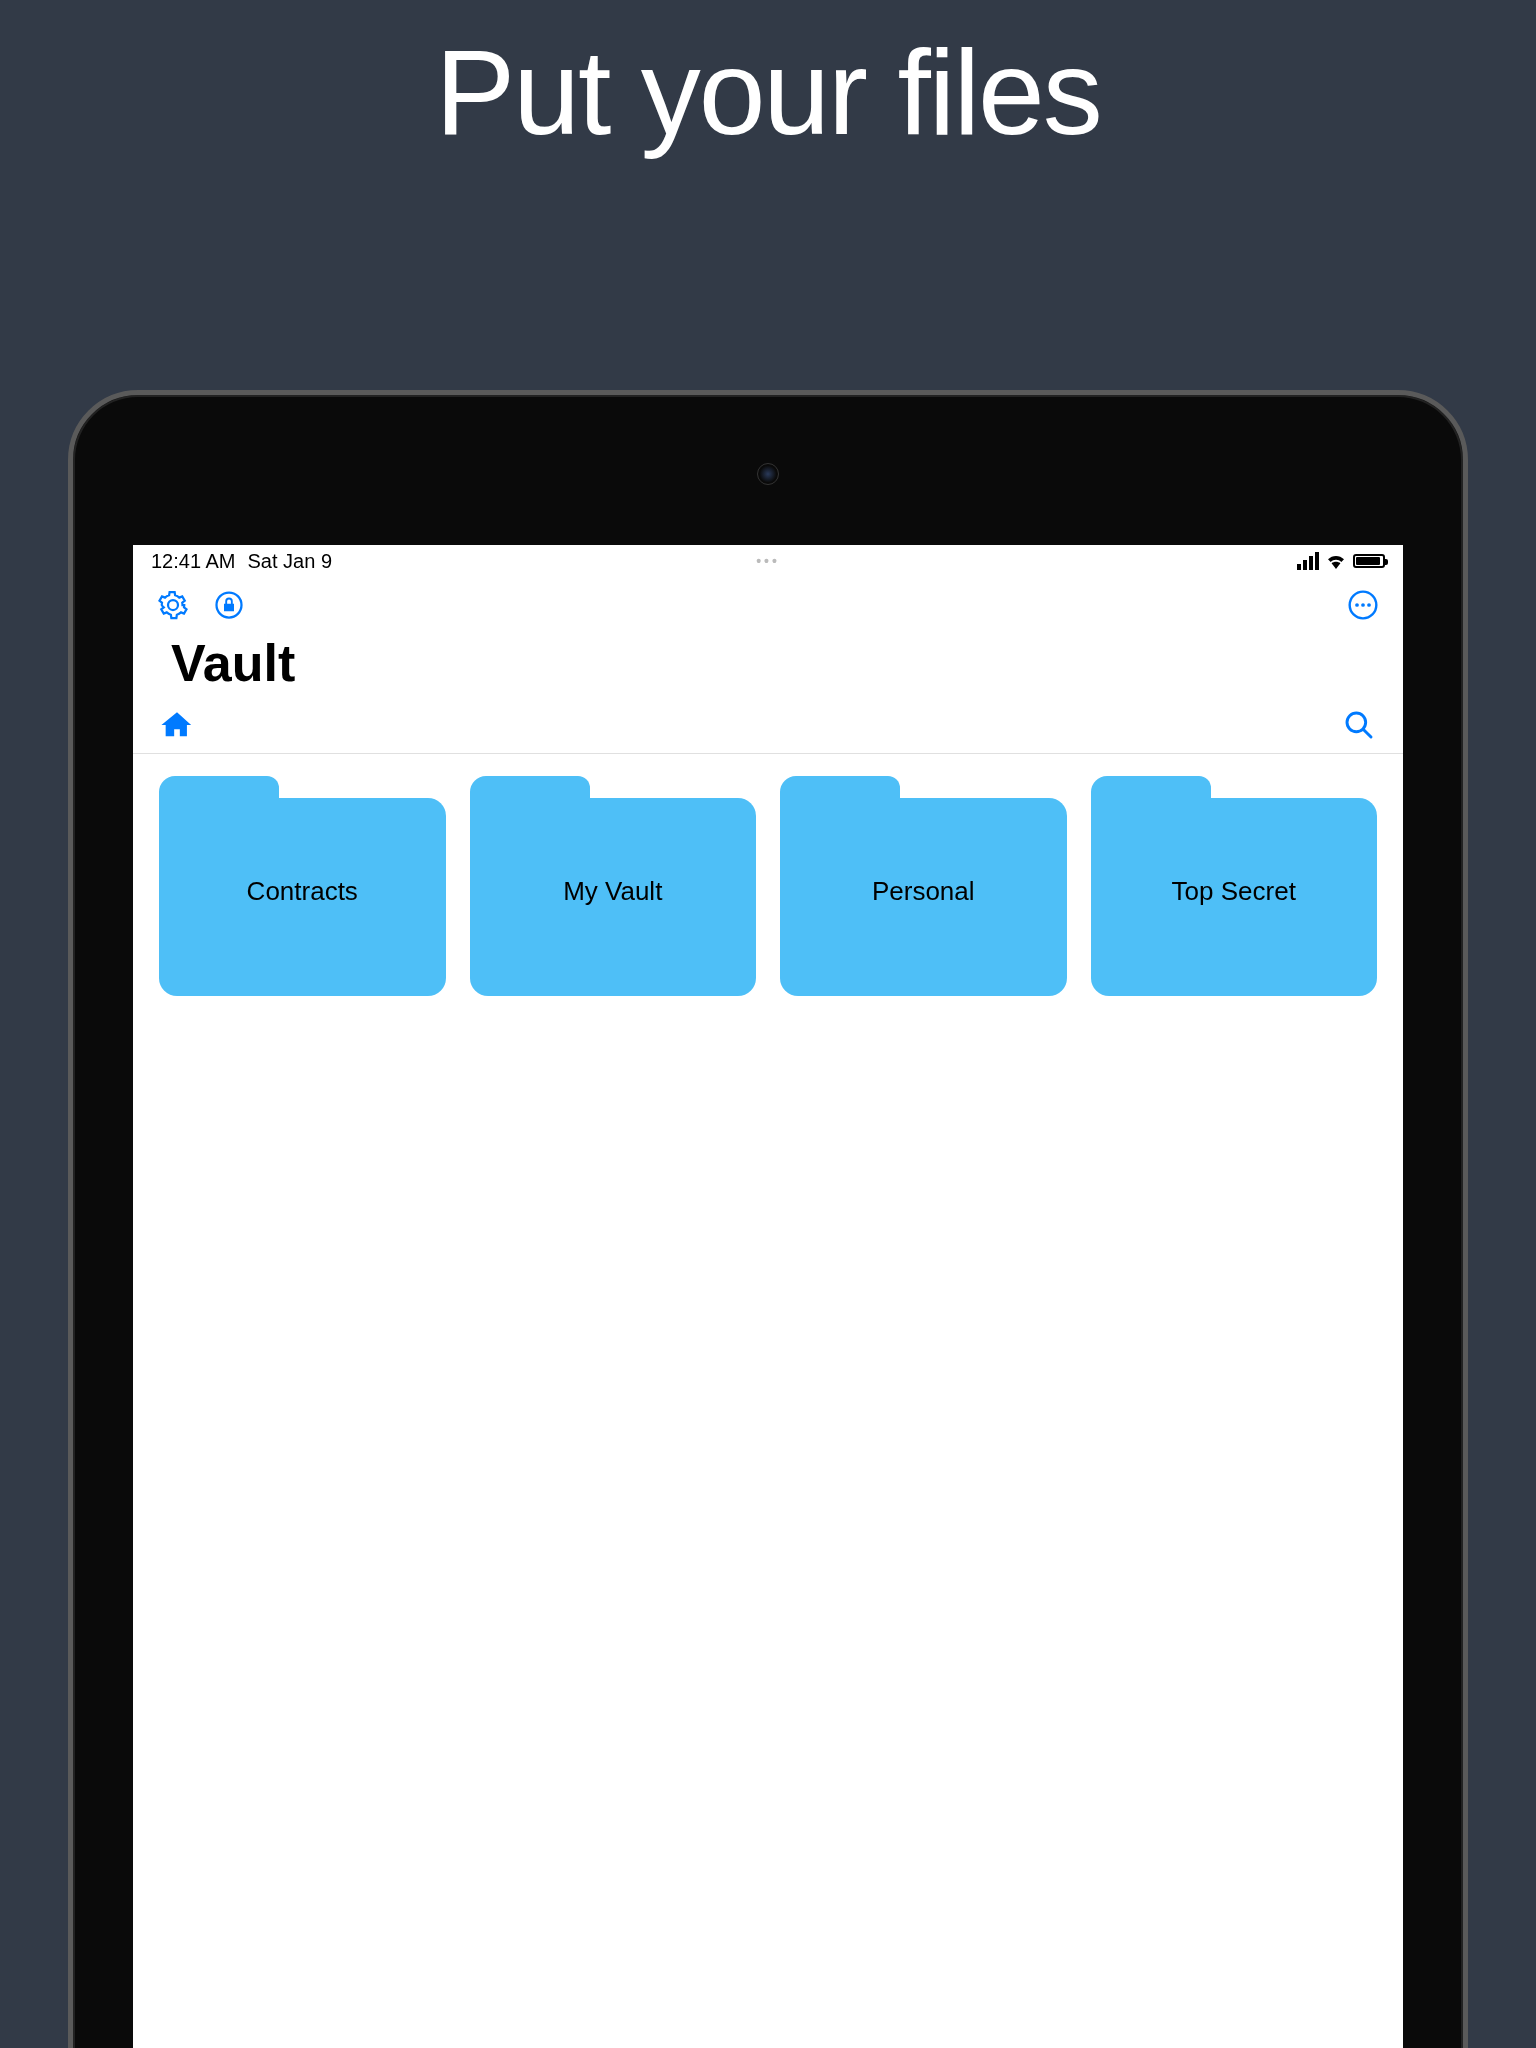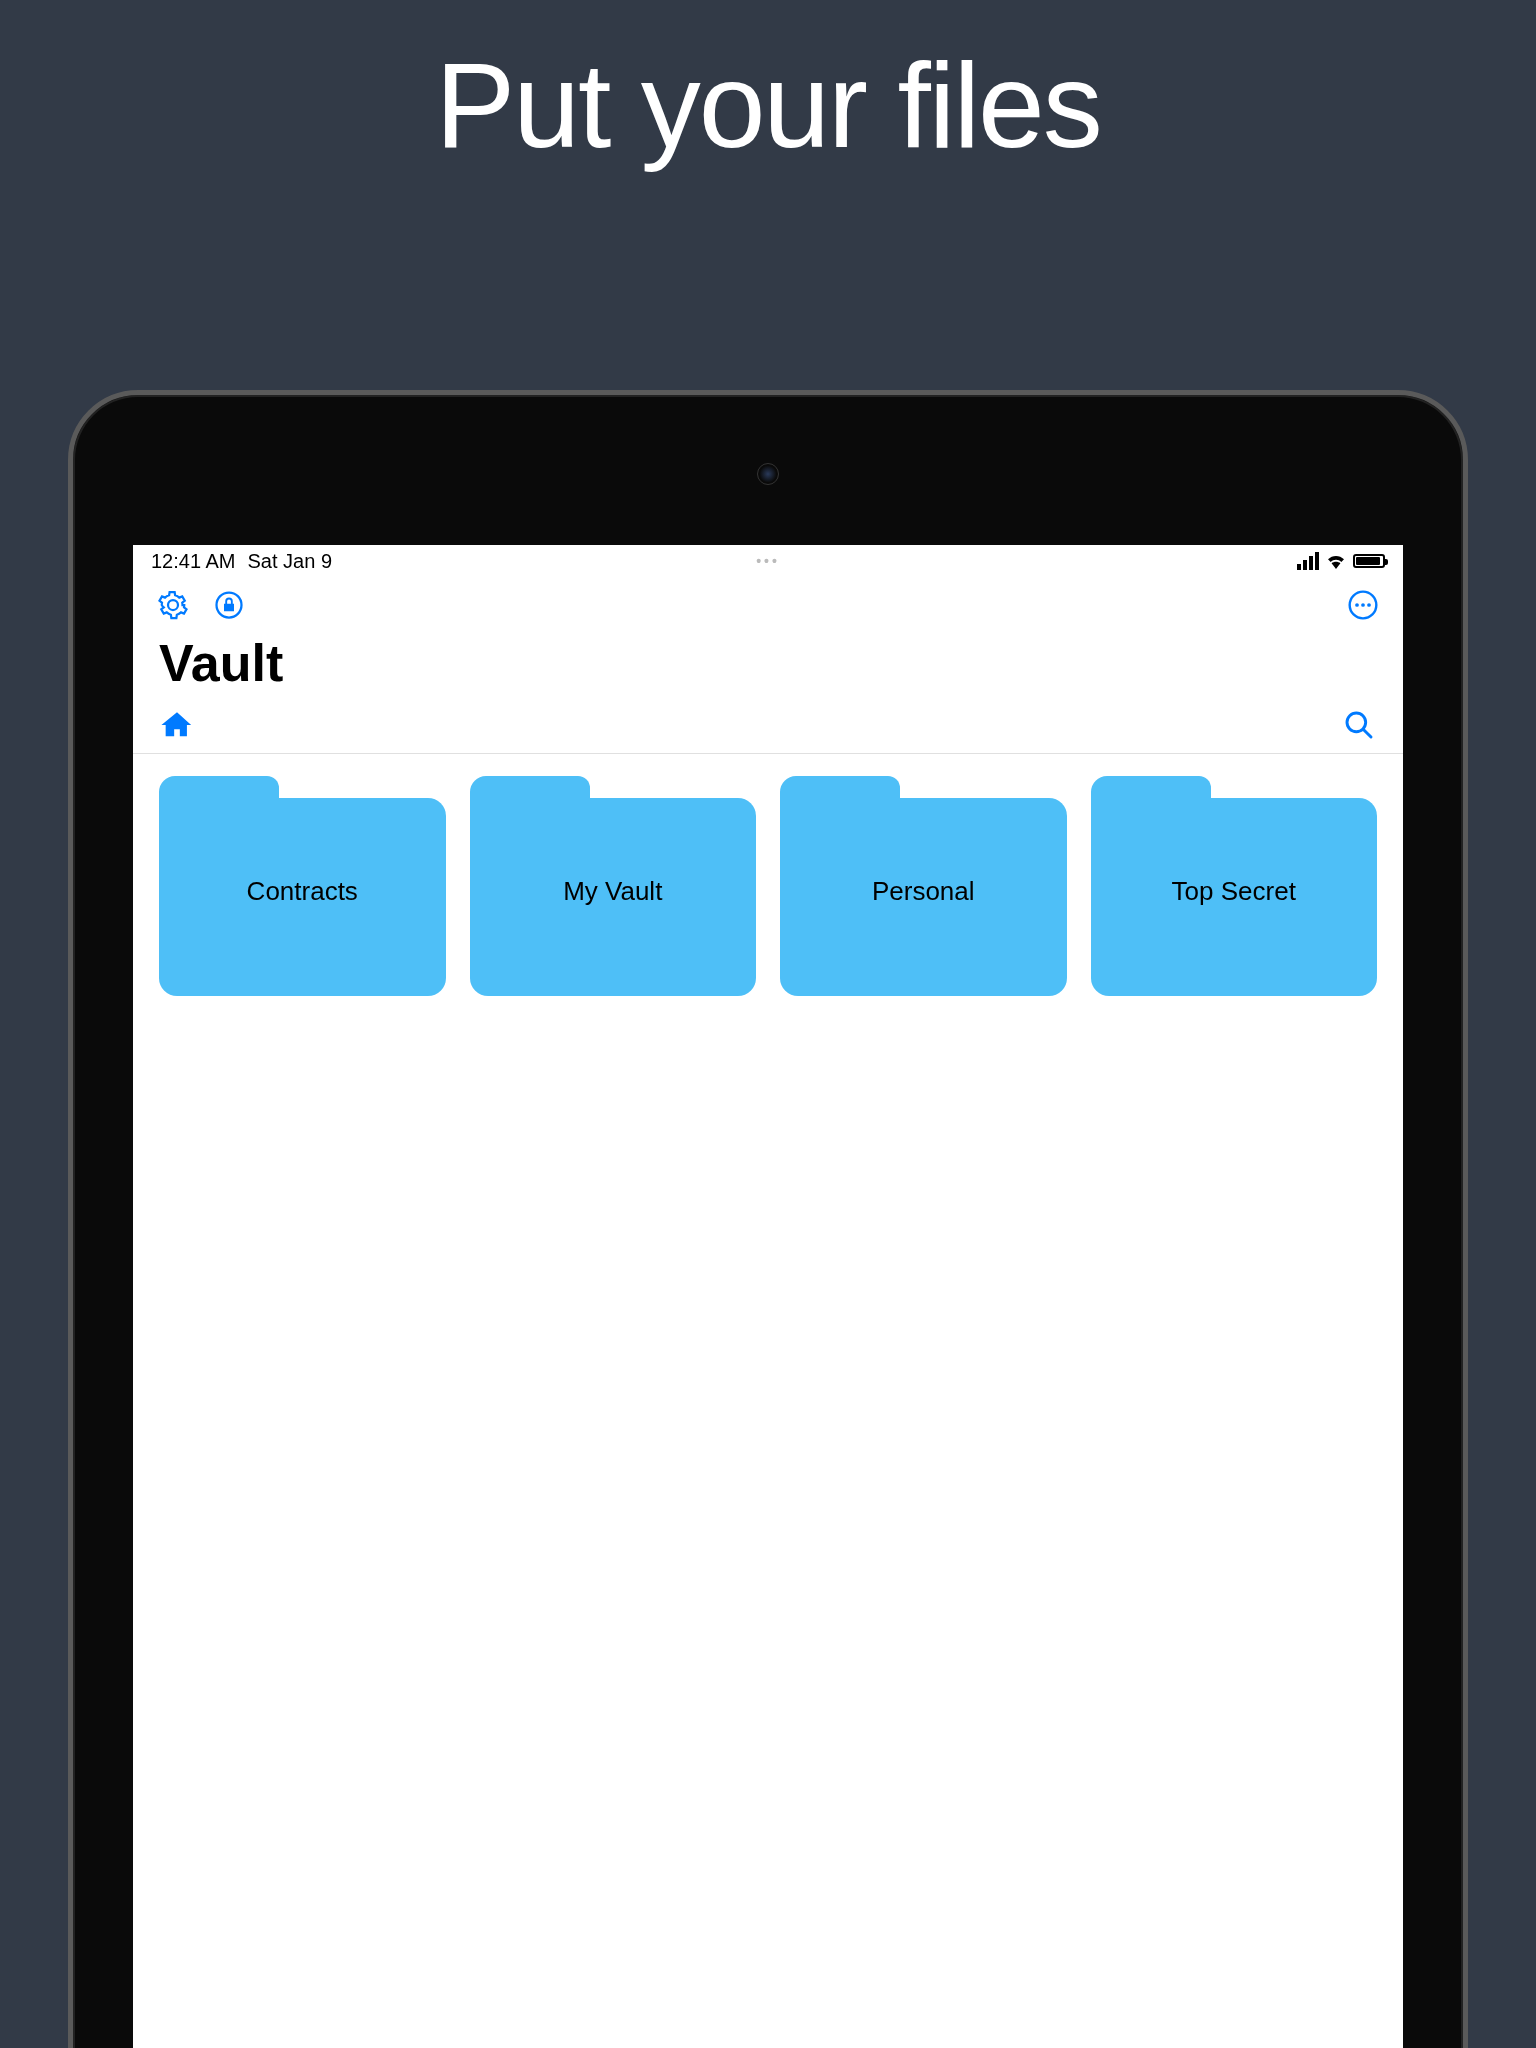--- a/index.html
+++ b/index.html
@@ -11,21 +11,21 @@
       overflow: hidden;
       position: relative;
     }
     .hero-text {
       color: #fff;
       text-align: center;
       font-size: 120px;
       font-weight: 400;
       line-height: 1.15;
       letter-spacing: -2px;
-      padding-top: 36px;
+      padding-top: 23px;
       font-family: "Futura", "Century Gothic", -apple-system, sans-serif;
     }
     .tablet-frame {
       position: absolute;
       left: 50%;
       transform: translateX(-50%);
       top: 390px;
       width: 1400px;
       height: 1800px;
       background: #0A0A0A;
@@ -98,20 +98,21 @@
       align-items: center;
       justify-content: center;
       color: #007AFF;
     }
     .spacer { flex: 1; }
     .page-title {
       font-size: 52px;
       font-weight: 700;
       padding: 4px 26px 14px;
       color: #000;
+      margin-left: 12px;
     }
     .subbar {
       display: flex;
       align-items: center;
       justify-content: space-between;
       padding: 0 26px 10px;
     }
     .divider { height: 1px; background: #e0e0e0; }
     
     .folder-grid {

